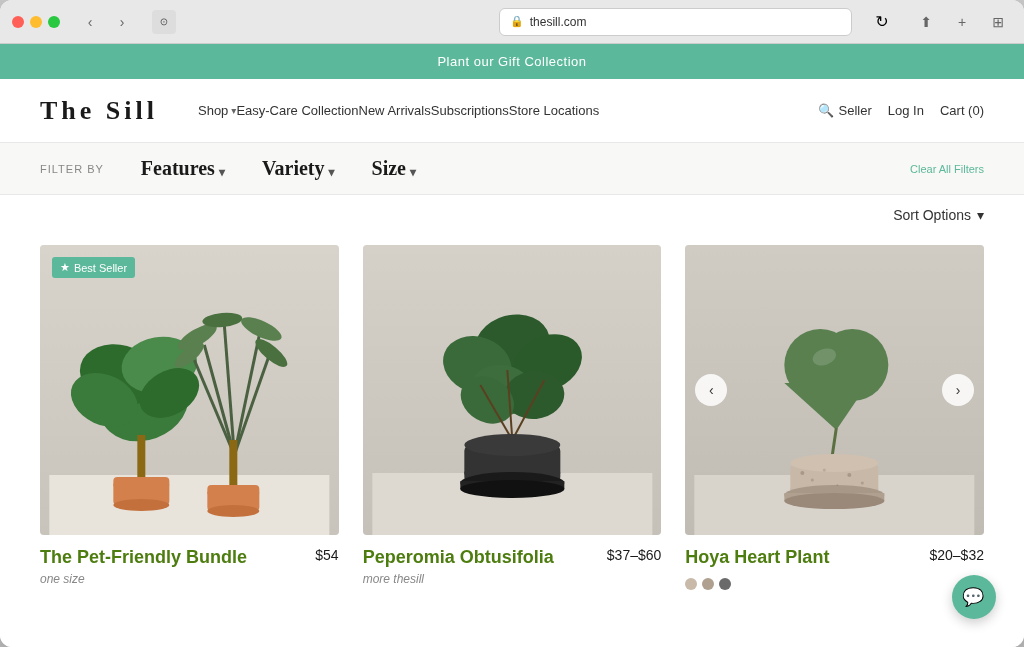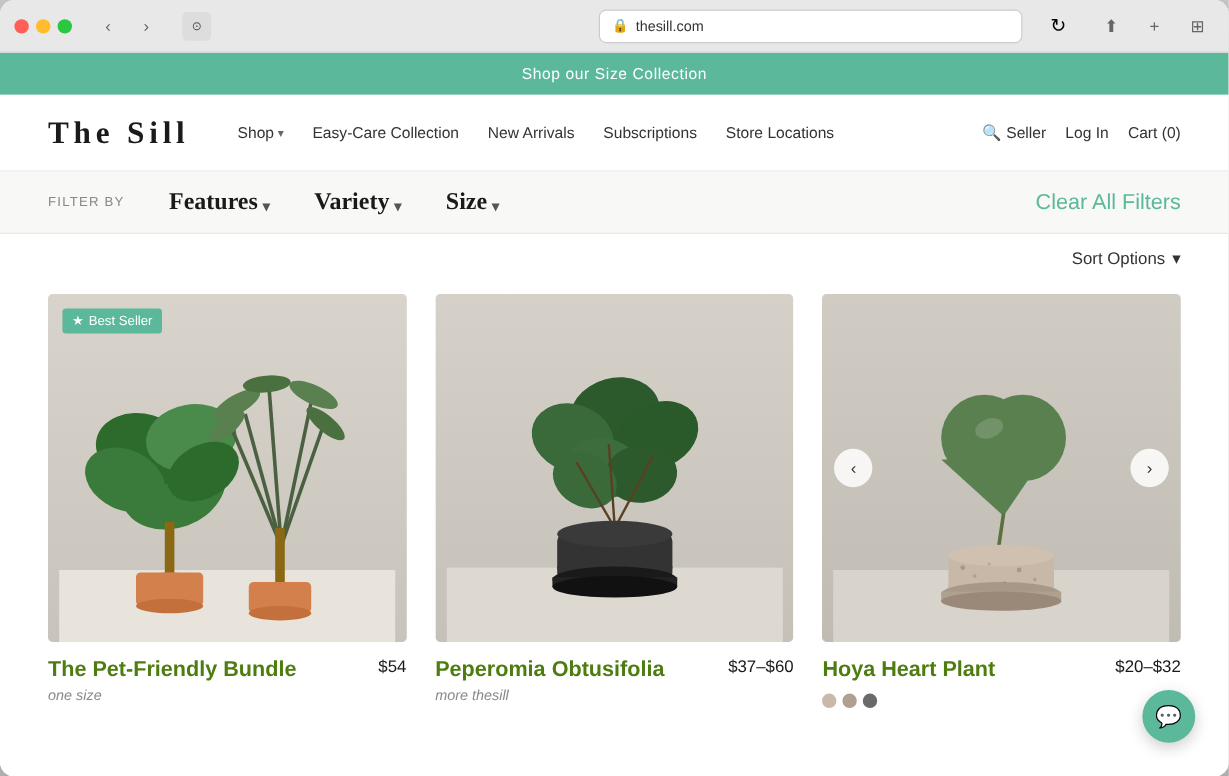--- a/index.html
+++ b/index.html
@@ -157,21 +157,20 @@
       font-weight: 700;
       letter-spacing: 4px;
       color: #1a1a1a;
       font-family: Georgia, serif;
       margin-right: 40px;
       white-space: nowrap;
     }
 
     .nav-links {
       display: flex;
-      gap: 24px;
       align-items: flex-start;
       flex: 1;
     }
 
     .nav-link {
       font-size: 13px;
       color: #333;
       text-decoration: none;
       cursor: pointer;
       display: flex;
@@ -231,21 +230,21 @@
       font-family: Georgia, serif;
     }
 
     .filter-arrow {
       font-size: 12px;
       color: #555;
     }
 
     .clear-filters {
       margin-left: auto;
-      font-size: 18px;
+      font-size: 11px;
       color: #5bb89a;
       cursor: pointer;
       text-decoration: none;
     }
 
     
     .sort-bar {
       padding: 12px 40px;
       display: flex;
       justify-content: flex-end;
@@ -432,21 +431,21 @@
     <div class="browser-actions">
       <button class="browser-action-btn">⬆</button>
       <button class="browser-action-btn">+</button>
       <button class="browser-action-btn">⊞</button>
     </div>
   </div>
 
   <div class="website">
 
     <div class="announcement-banner">
-      <span>Shop our Size Collection</span>
+      <span>Plant our Gift Collection</span>
     </div>
 
     <div class="main-nav">
       <div class="logo">The  Sill</div>
       <div class="nav-links">
         <a class="nav-link">
           <span>Shop</span>
           <span class="nav-link-arrow">▾</span>
         </a>
         <a class="nav-link">

